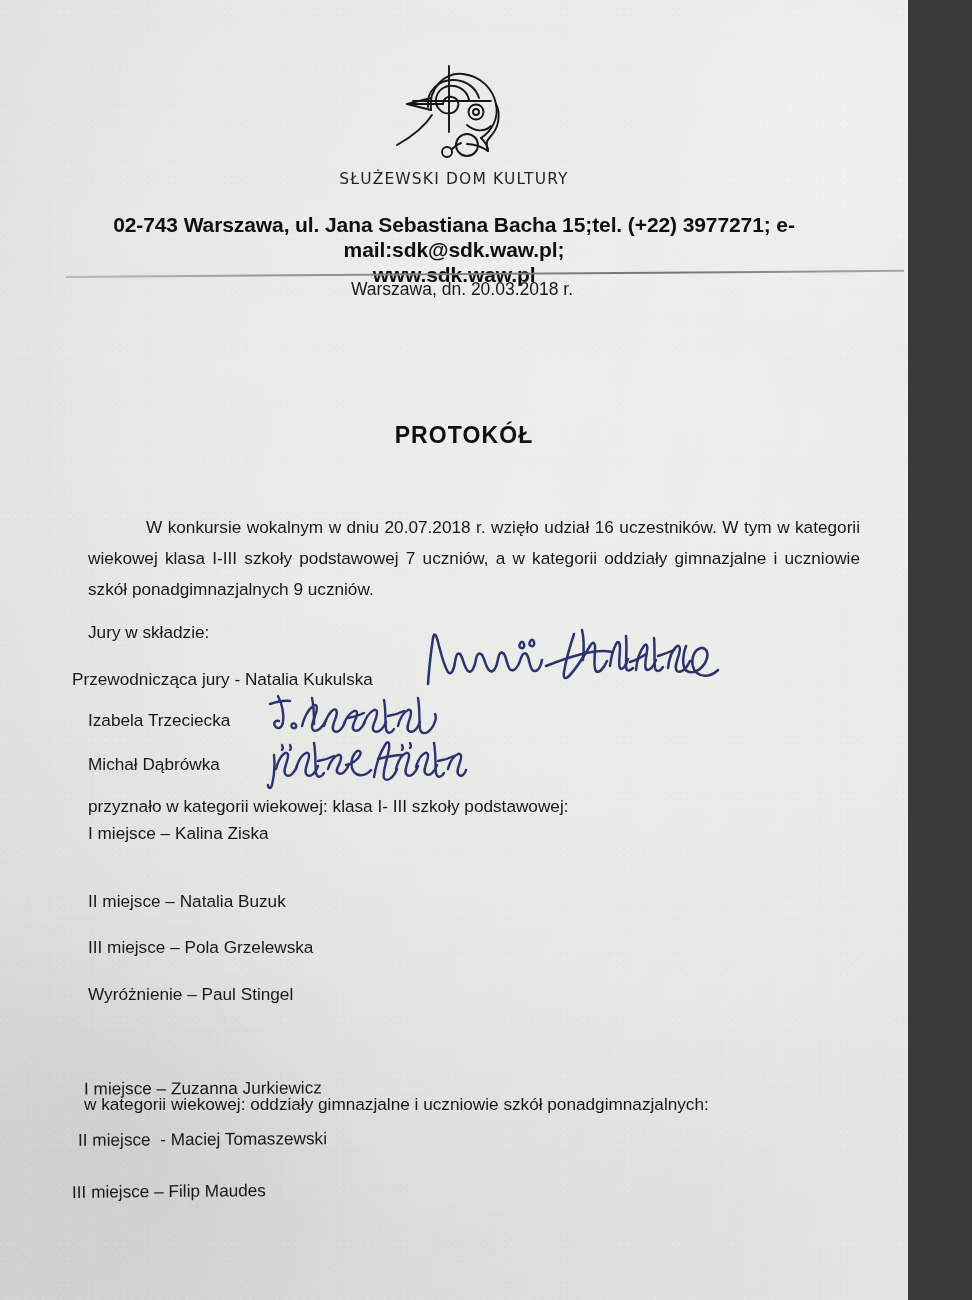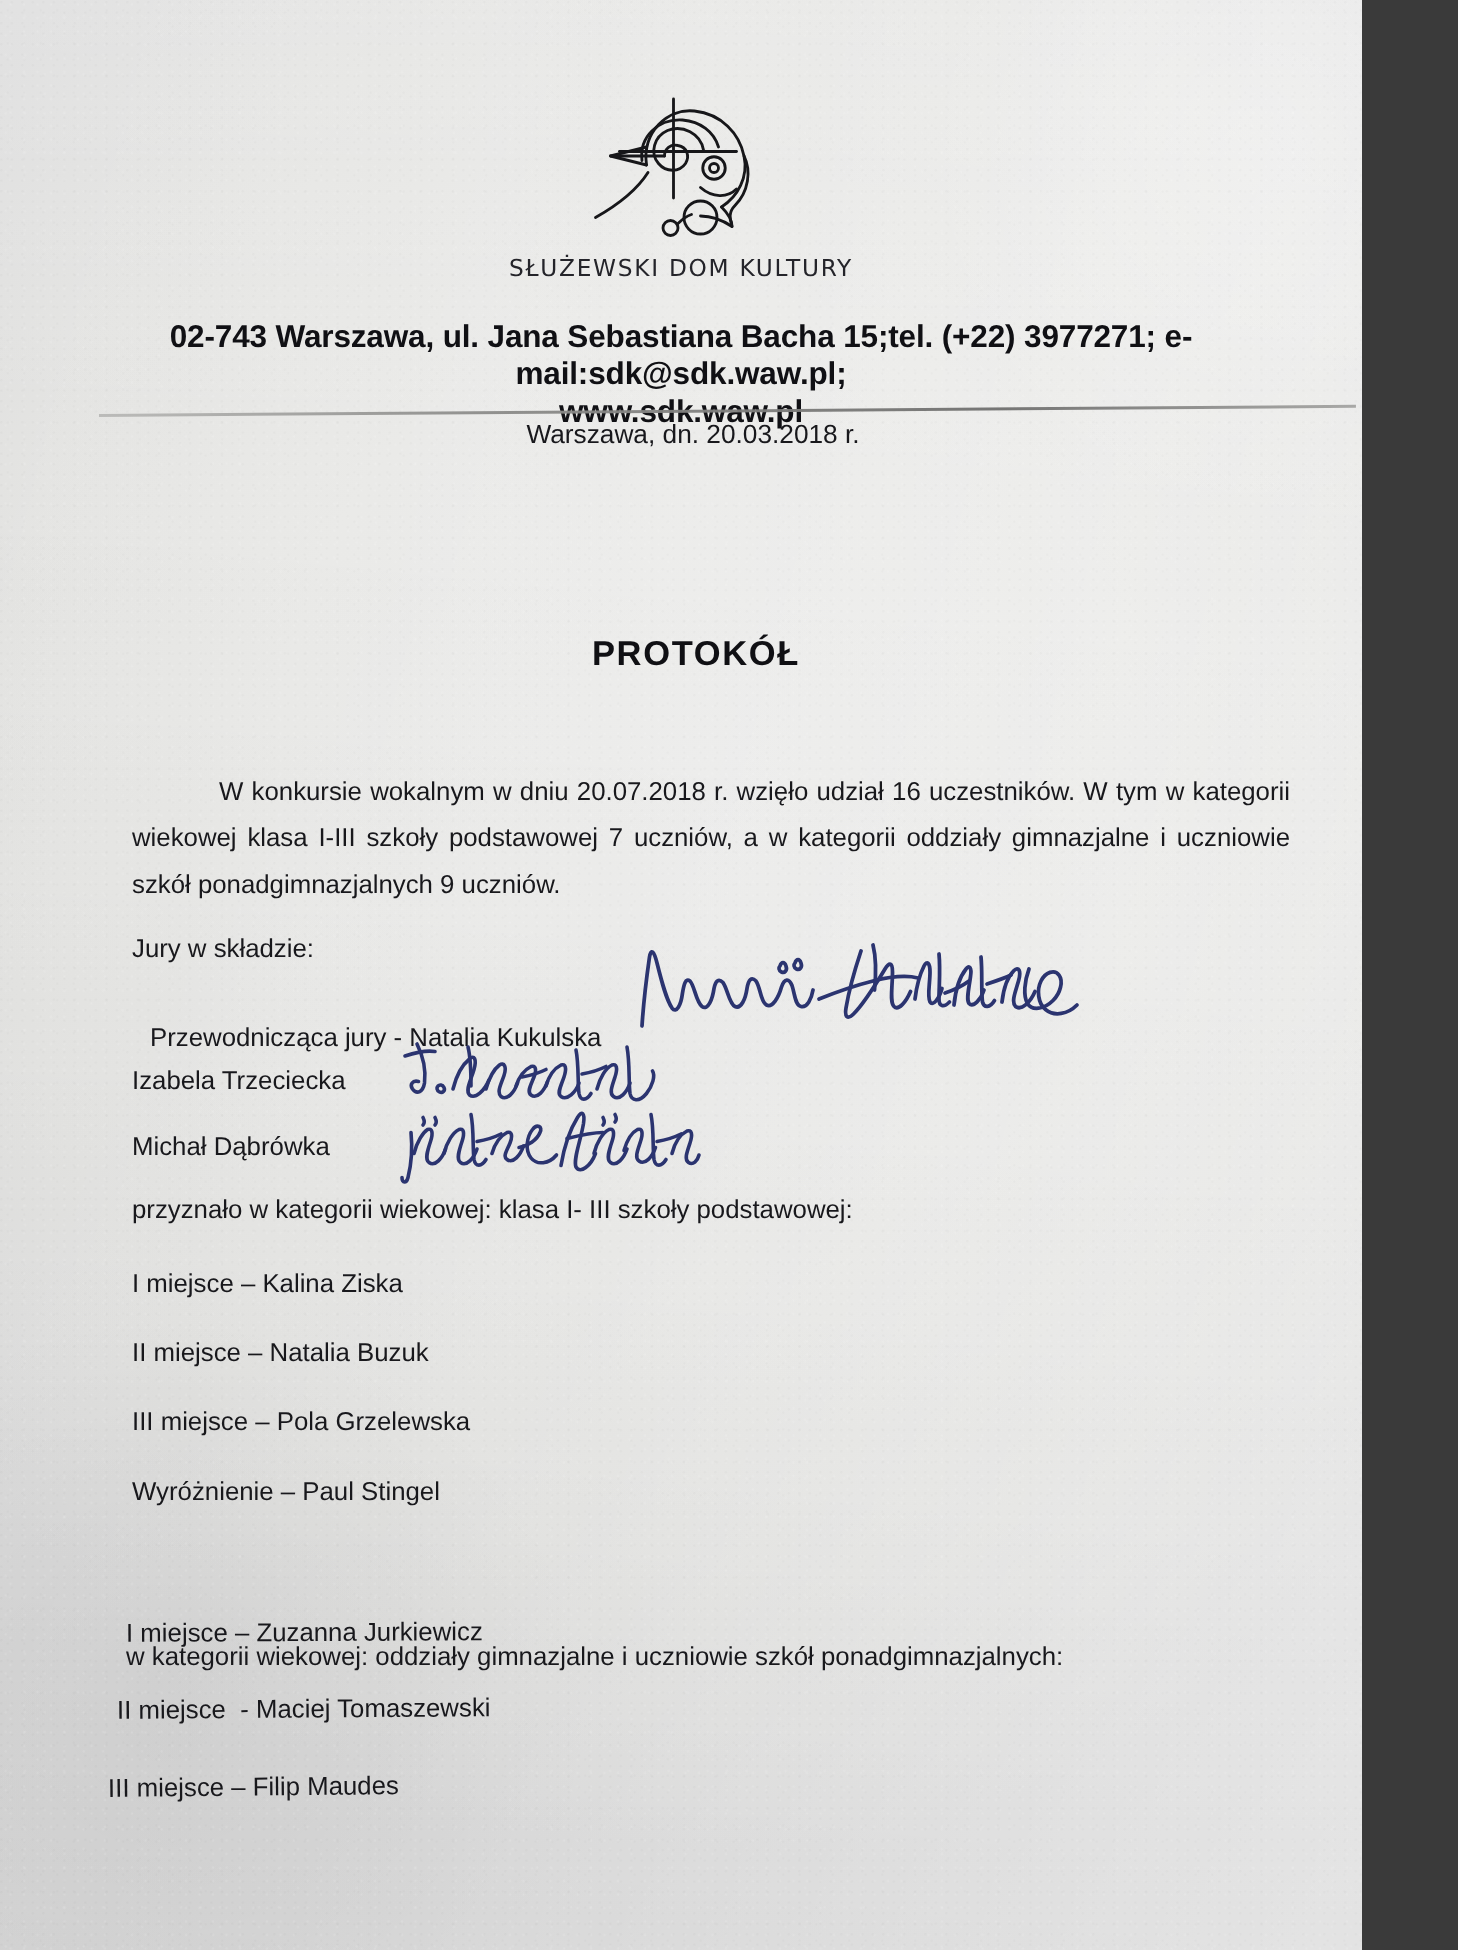--- a/index.html
+++ b/index.html
@@ -117,26 +117,26 @@
   }
 
   .body-line {
     font-size: 17.2px;
     line-height: 22px;
     color: #18181c;
     white-space: pre;
   }
 
   #jury-heading   { left: 88px;  top: 621px; }
-  #jury-chair     { left: 100px;  top: 668px; margin-top: 12px; }
+  #jury-chair     { left: 72px;  top: 668px; }
   #jury-member-2  { left: 88px;  top: 709px; }
   #jury-member-3  { left: 88px;  top: 753px; }
 
   #award-heading-1 { left: 88px; top: 795px; text-align: right; }
-  #result-1-1 { left: 88px;  top: 844px; text-align: center; }
+  #result-1-1 { left: 88px;  top: 822px; text-align: center; }
   #result-1-2 { left: 88px;  top: 890px; }
   #result-1-3 { left: 88px;  top: 936px; }
   #result-1-4 { left: 88px;  top: 983px; }
 
   #award-heading-2 { left: 84px; top: 1053px; margin-top: 40px; }
   #result-2-1 { left: 84px; top: 1077px; }
   #result-2-2 { left: 78px; top: 1128px; }
   #result-2-3 { left: 72px; top: 1180px; }
 
   

